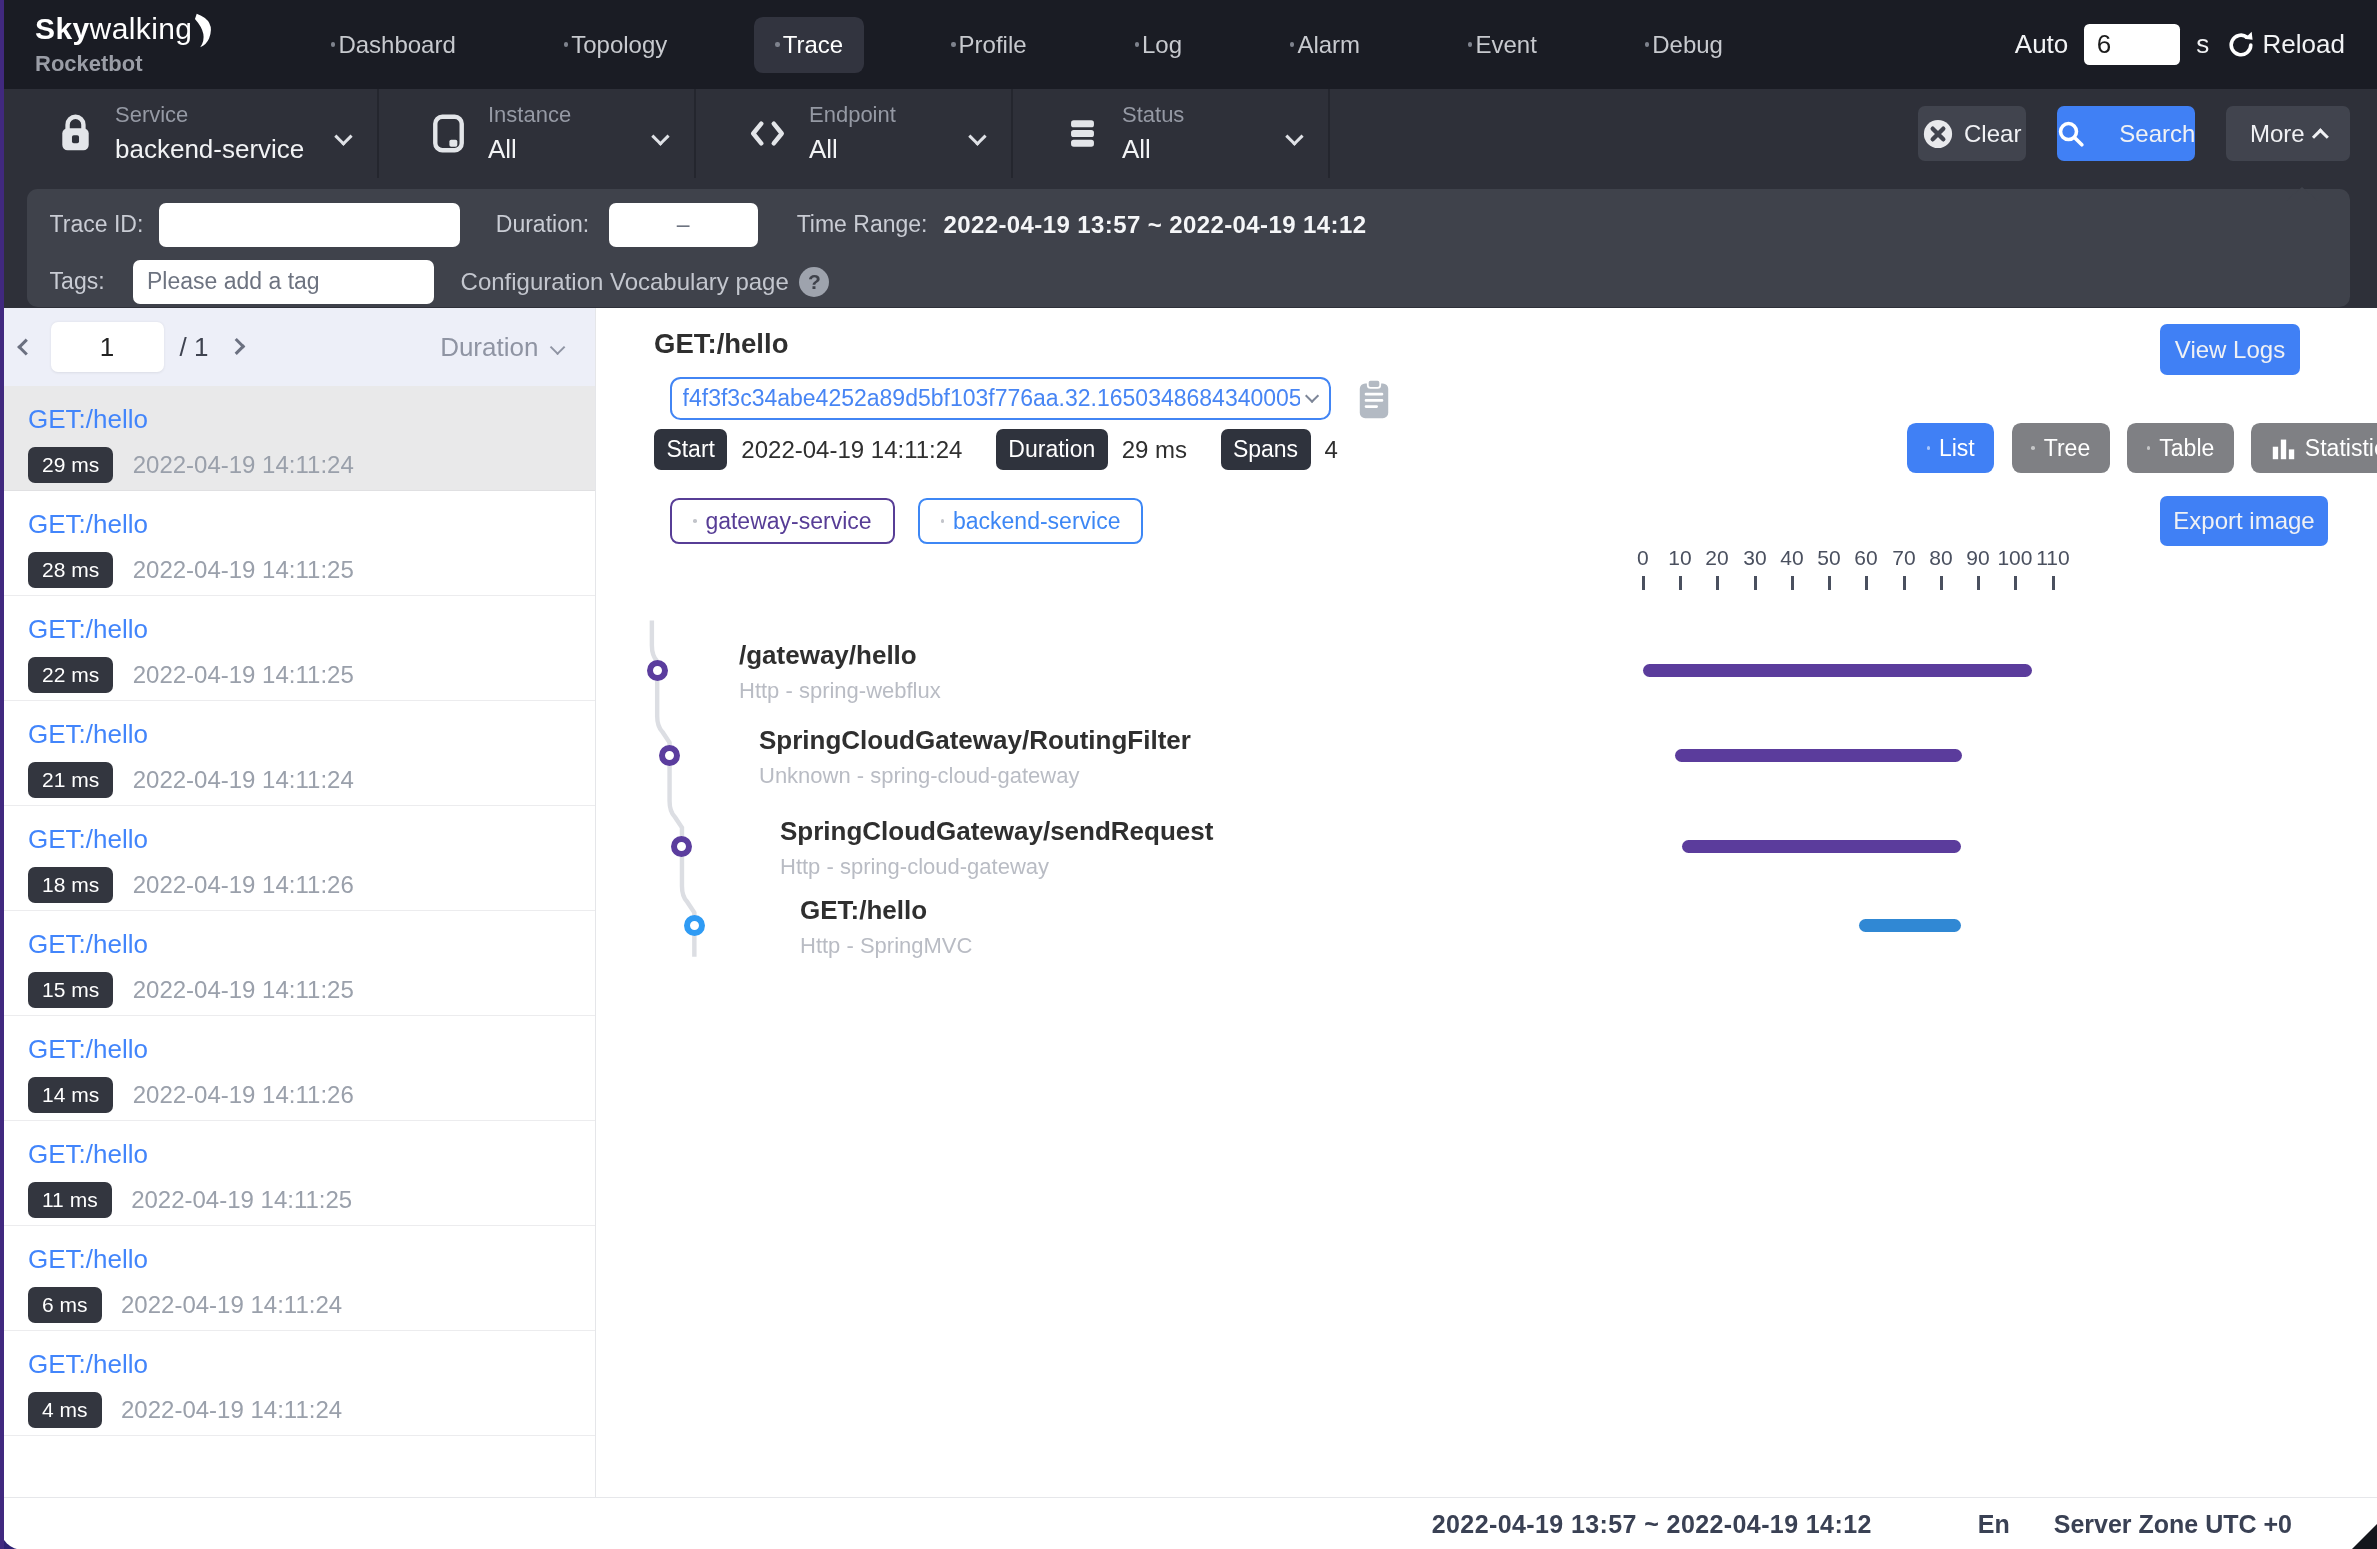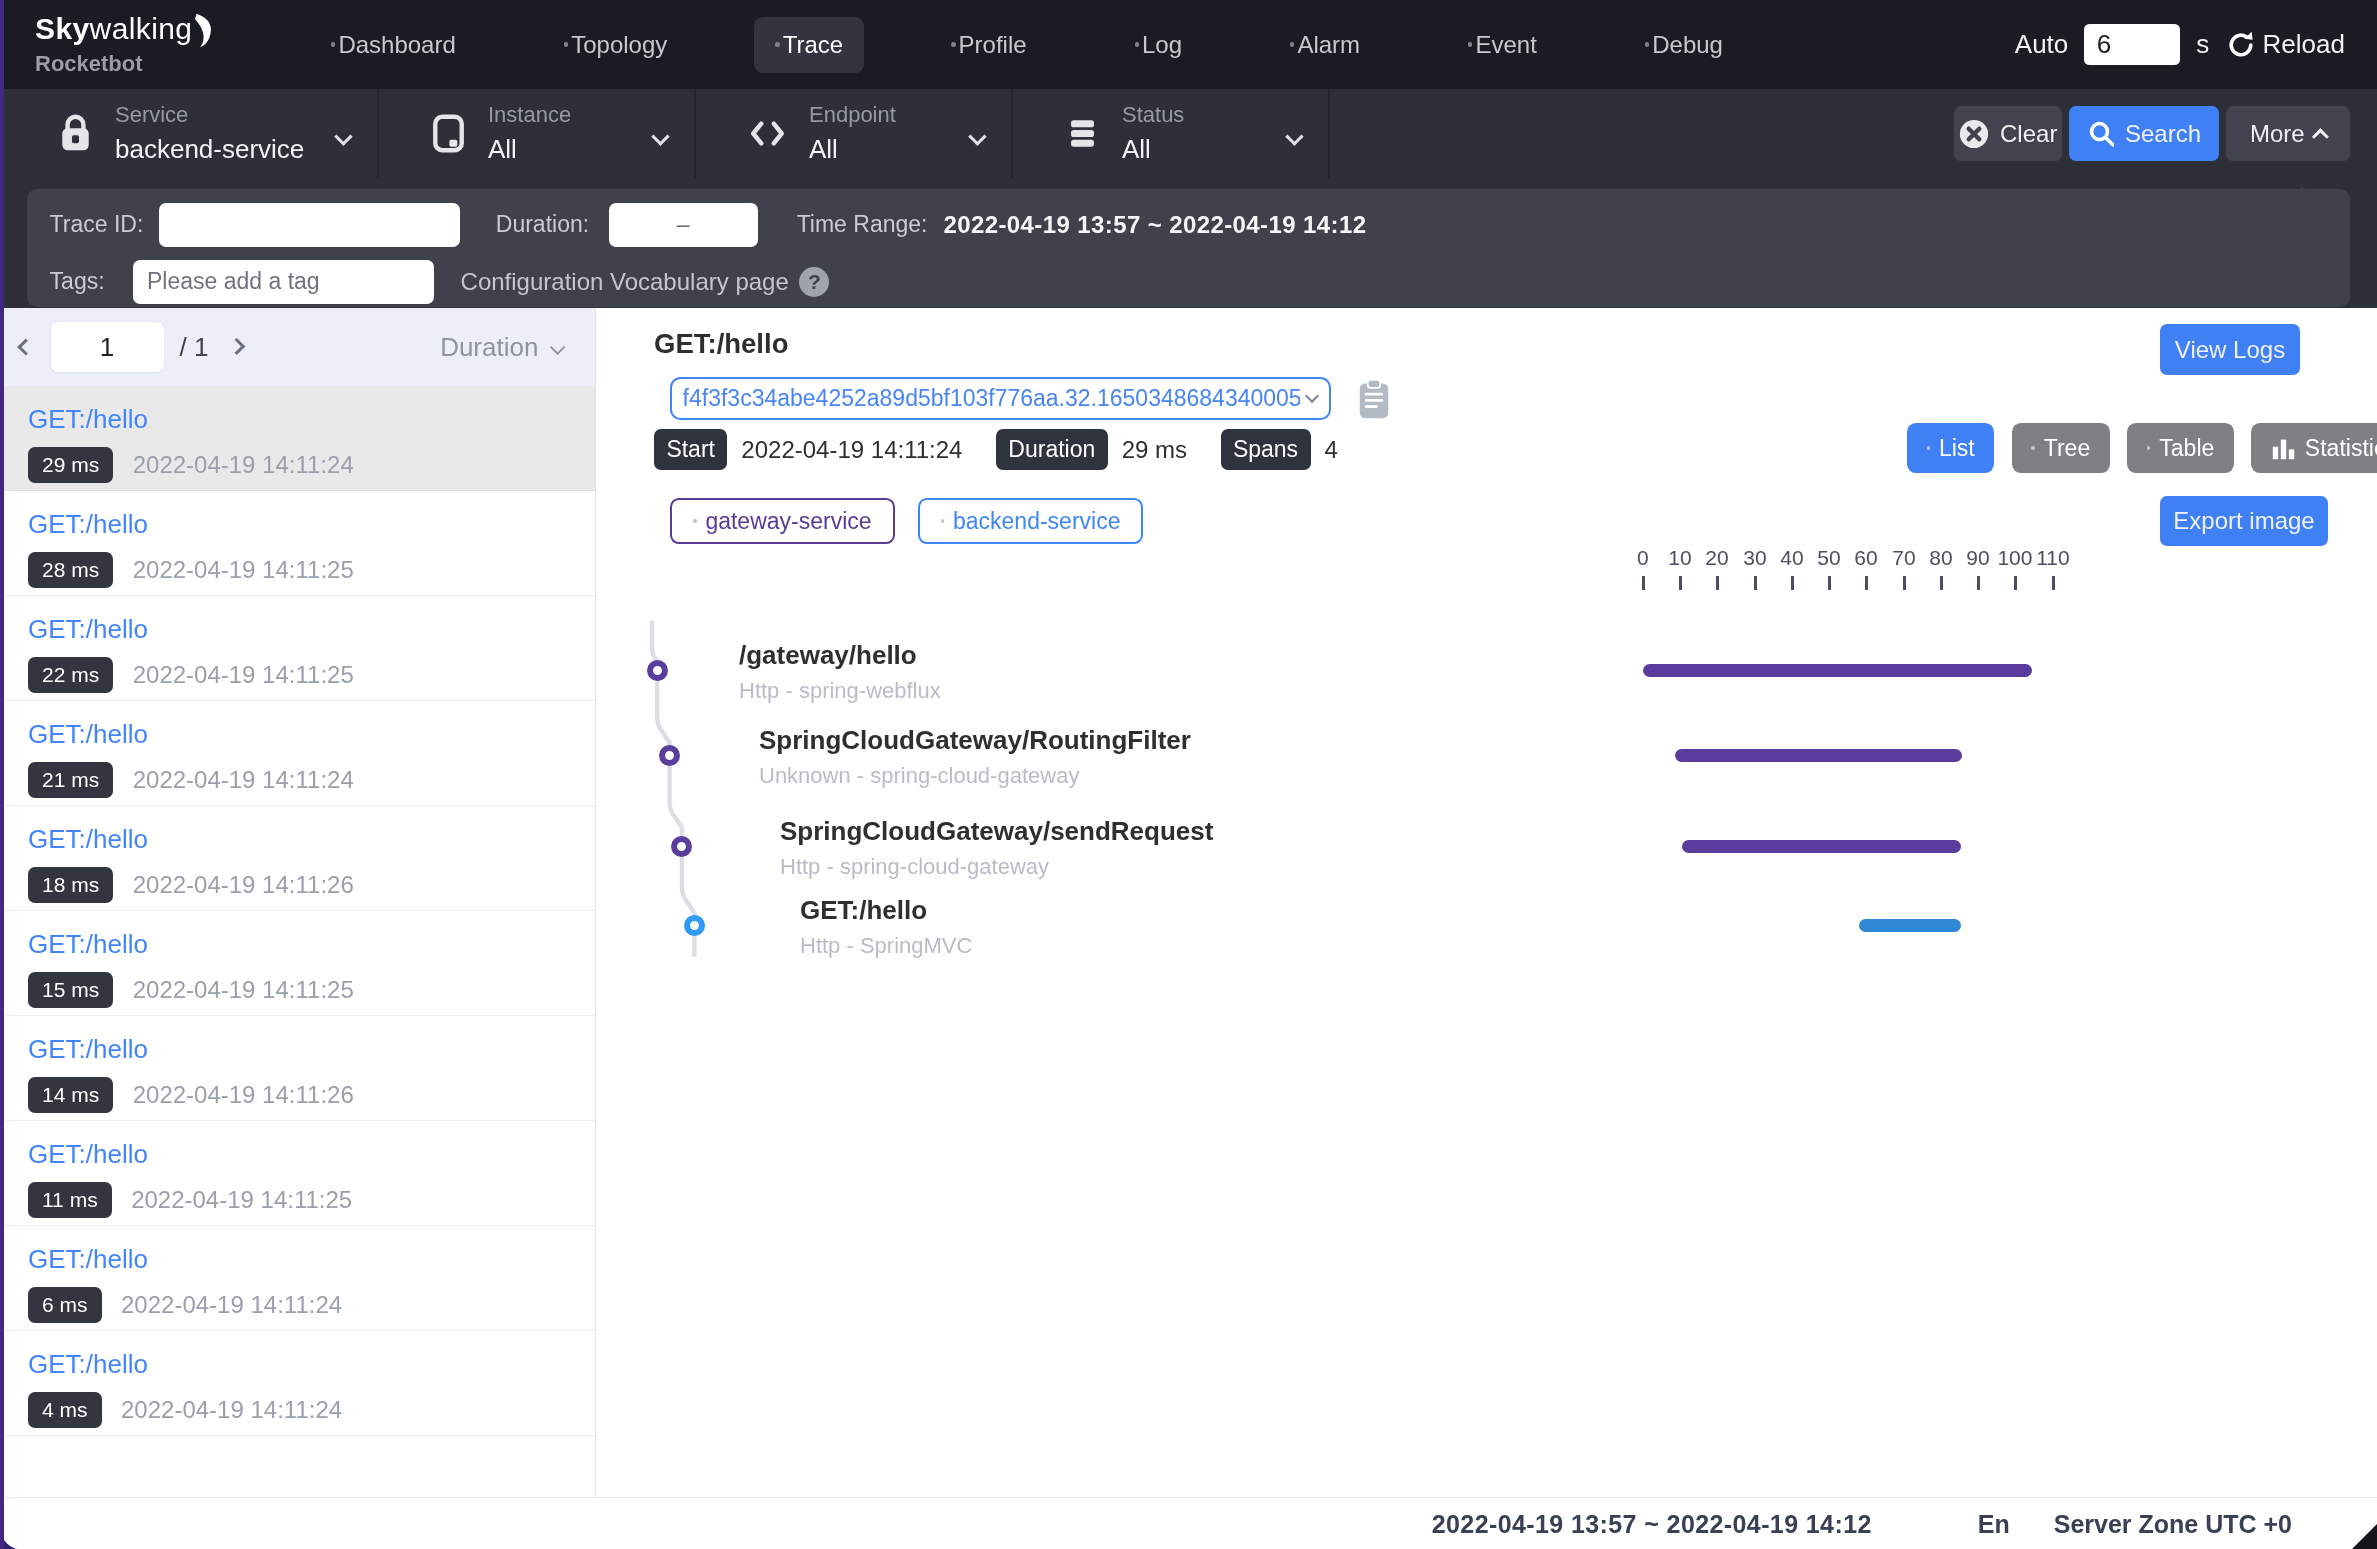--- a/index.html
+++ b/index.html
@@ -24,26 +24,26 @@
   
   .filterrow { position:relative; height:89px; background:#2e3039; display:flex; }
   .fgroup { position:relative; display:flex; align-items:center; padding-left:51px; width:317px; border-right:2.7px solid #24262e; cursor:pointer; }
   .fgroup:first-child { width:379px; padding-left:57px; }
   .fgroup .ficon { flex:0 0 auto; margin-right:21px; display:flex; }
   .ftext { display:flex; flex-direction:column; }
   .flabel { color:#9599a4; font-size:22px; }
   .fvalue { color:#f2f3f5; font-size:26px; margin-top:5.3px; white-space:nowrap; }
   .chev { display:inline-block; width:13.3px; height:13.3px; border-left:3.5px solid #dfe1e6; border-bottom:3.5px solid #dfe1e6; transform:rotate(-45deg); }
   .fchev { position:absolute; right:26.6px; top:41px; }
-  .frow-btns { position:absolute; right:26.6px; top:17px; display:flex; gap:7px; align-items:center; }
+  .frow-btns { position:absolute; right:26.6px; top:17px; display:flex; gap:31px; align-items:center; }
   .btn { display:flex; align-items:center; justify-content:center; gap:10.6px; height:55px; border-radius:7px; color:#f0f1f4; font-size:24px; cursor:pointer; border:none; white-space:nowrap; }
   .btn-dark { background:#41444e; }
   .btn-blue { background:#4080f5; }
   .btn-clear { width:108px; }
-  .btn-search { width:150px; }
+  .btn-search { width:138px;justify-content:space-between; }
   .btn-more { width:124px; }
   .chev-up { width:11.5px; height:11.5px; border-left:3.5px solid #f0f1f4; border-bottom:3.5px solid #f0f1f4; transform:rotate(135deg); margin-top:7px; }
 
   
   .panelwrap { position:relative; height:131px; background:#2e3039; }
   .notch { position:absolute; top:-1.8px; left:2259px; width:0; height:0; border-left:16px solid transparent; border-right:16px solid transparent; border-bottom:14px solid #3f424b; }
   .panel { position:absolute; left:26.6px; right:26.6px; top:10.6px; bottom:1.8px; background:#3f424b; border-radius:10.6px; }
   .prow { position:absolute; left:23px; display:flex; align-items:center; gap:16px; }
   .prow1 { top:14px; }
   .prow2 { top:71px; }

